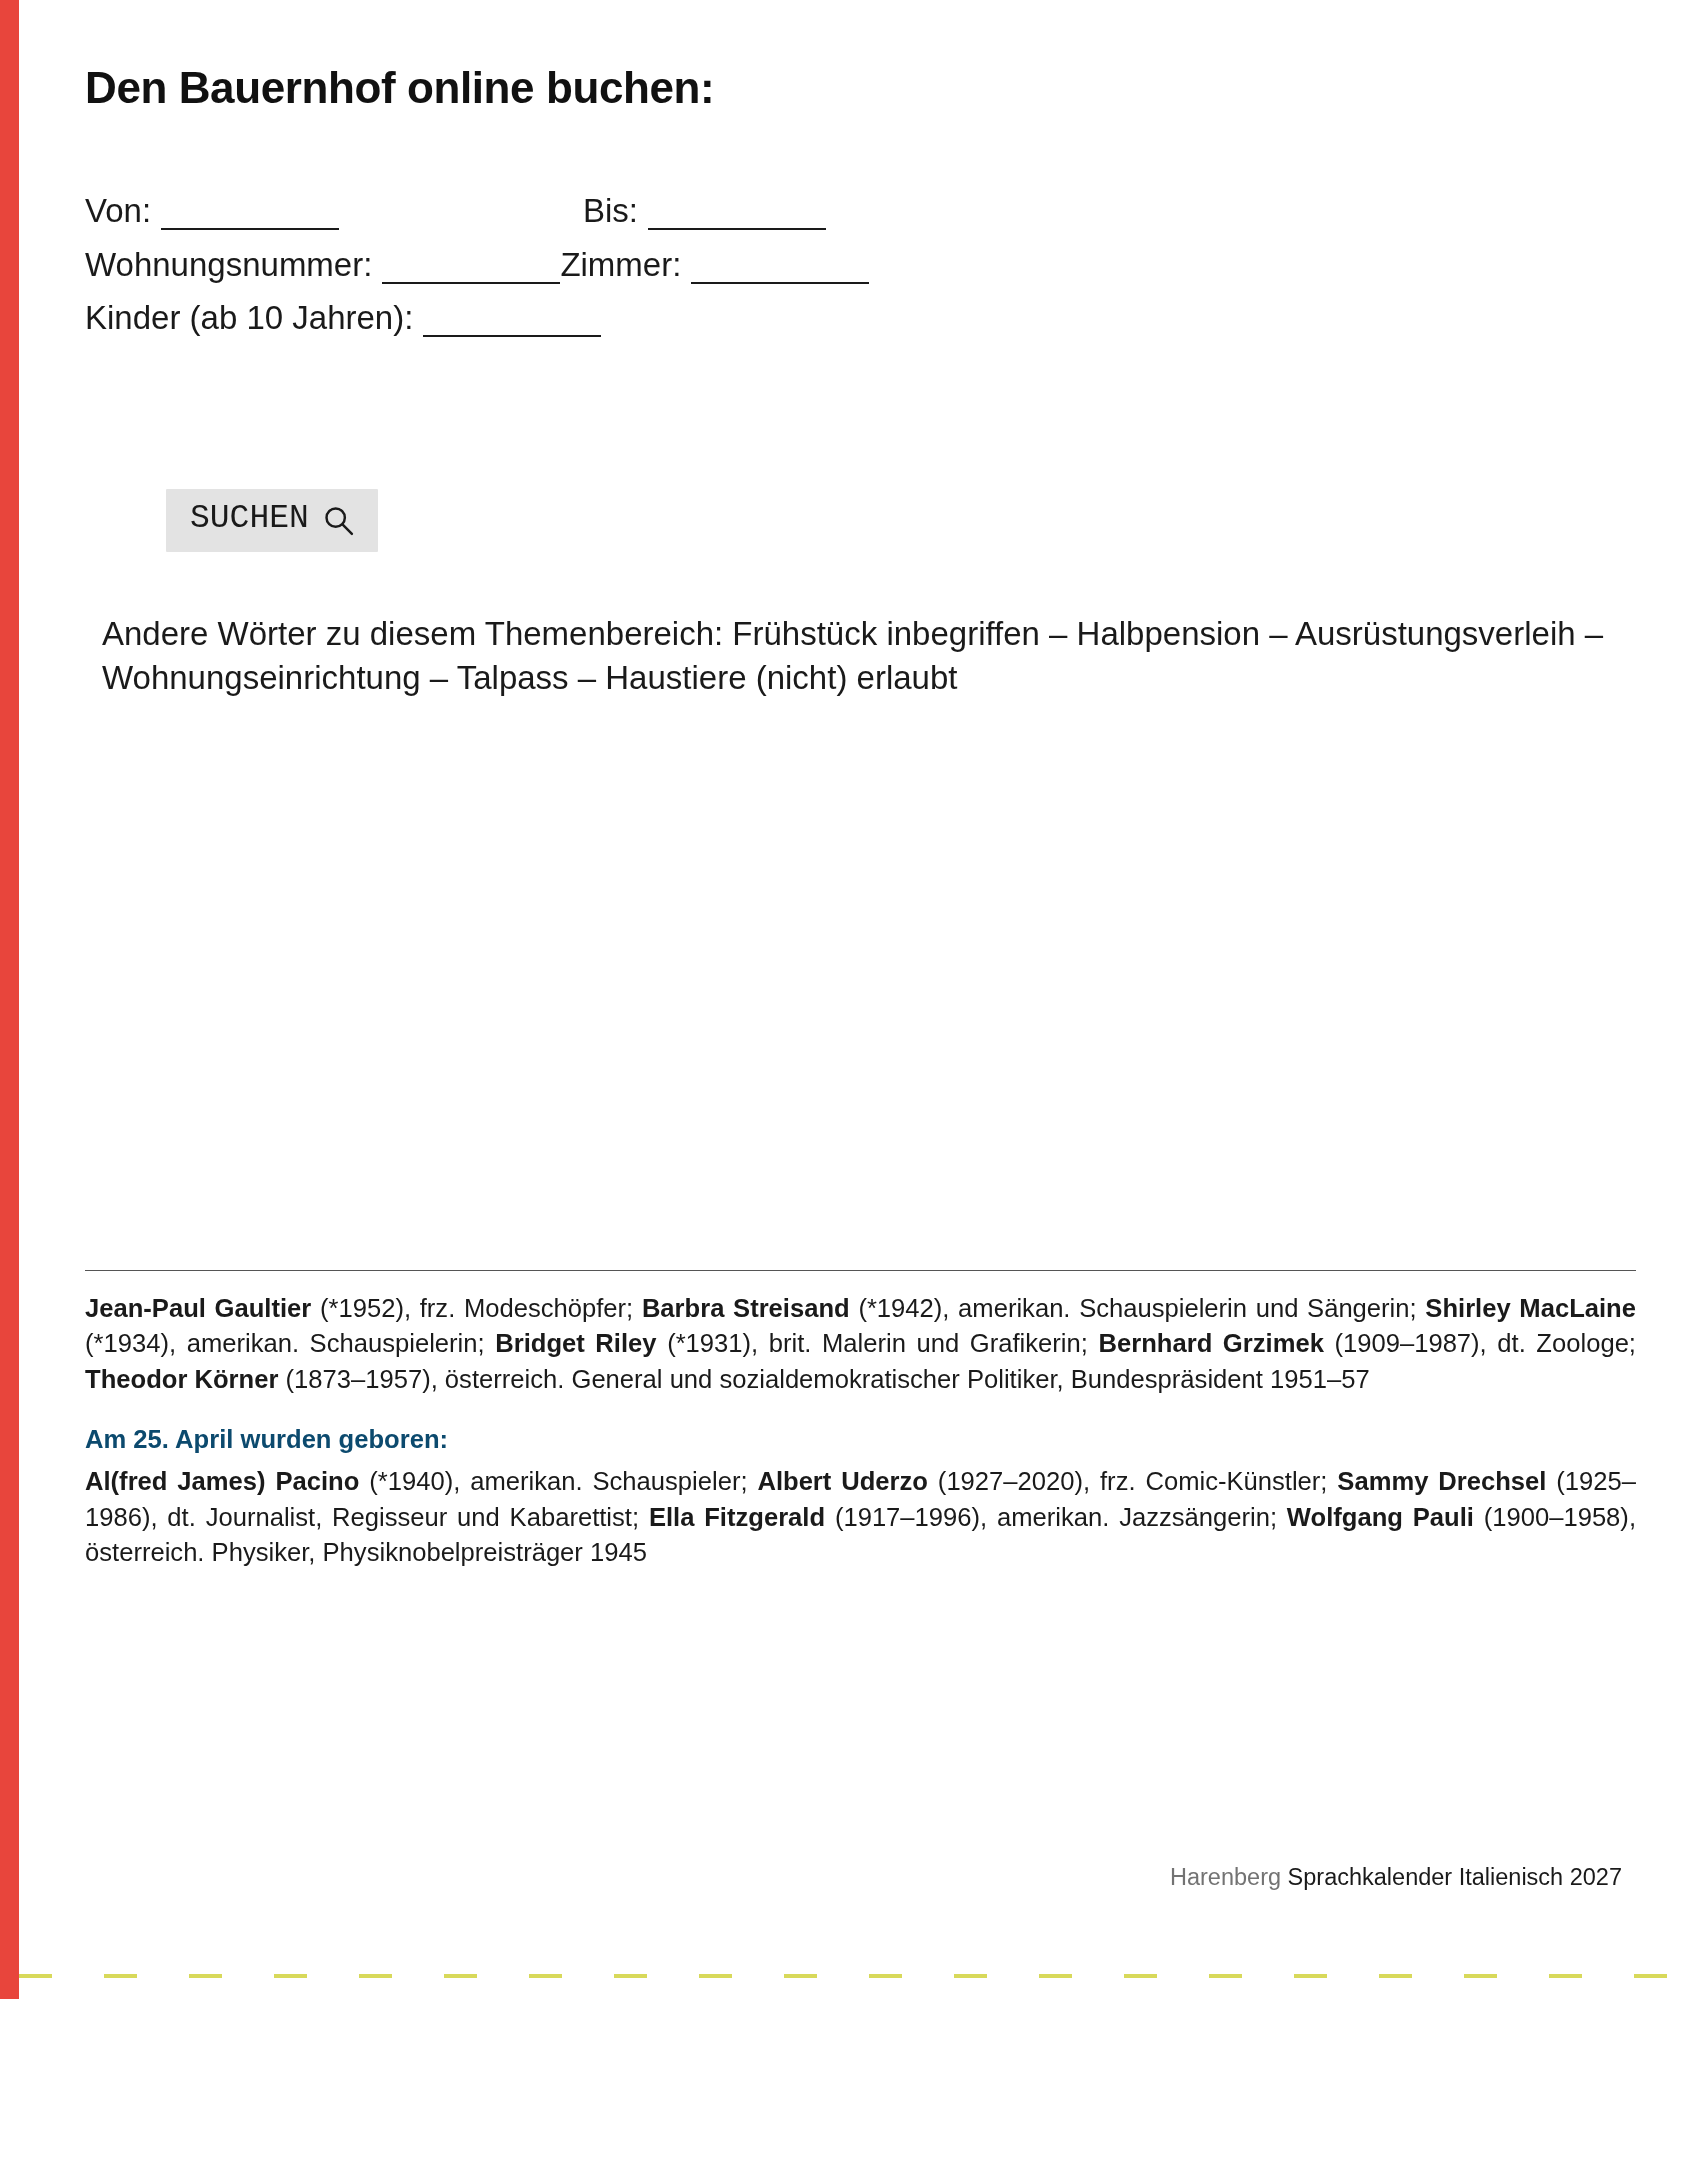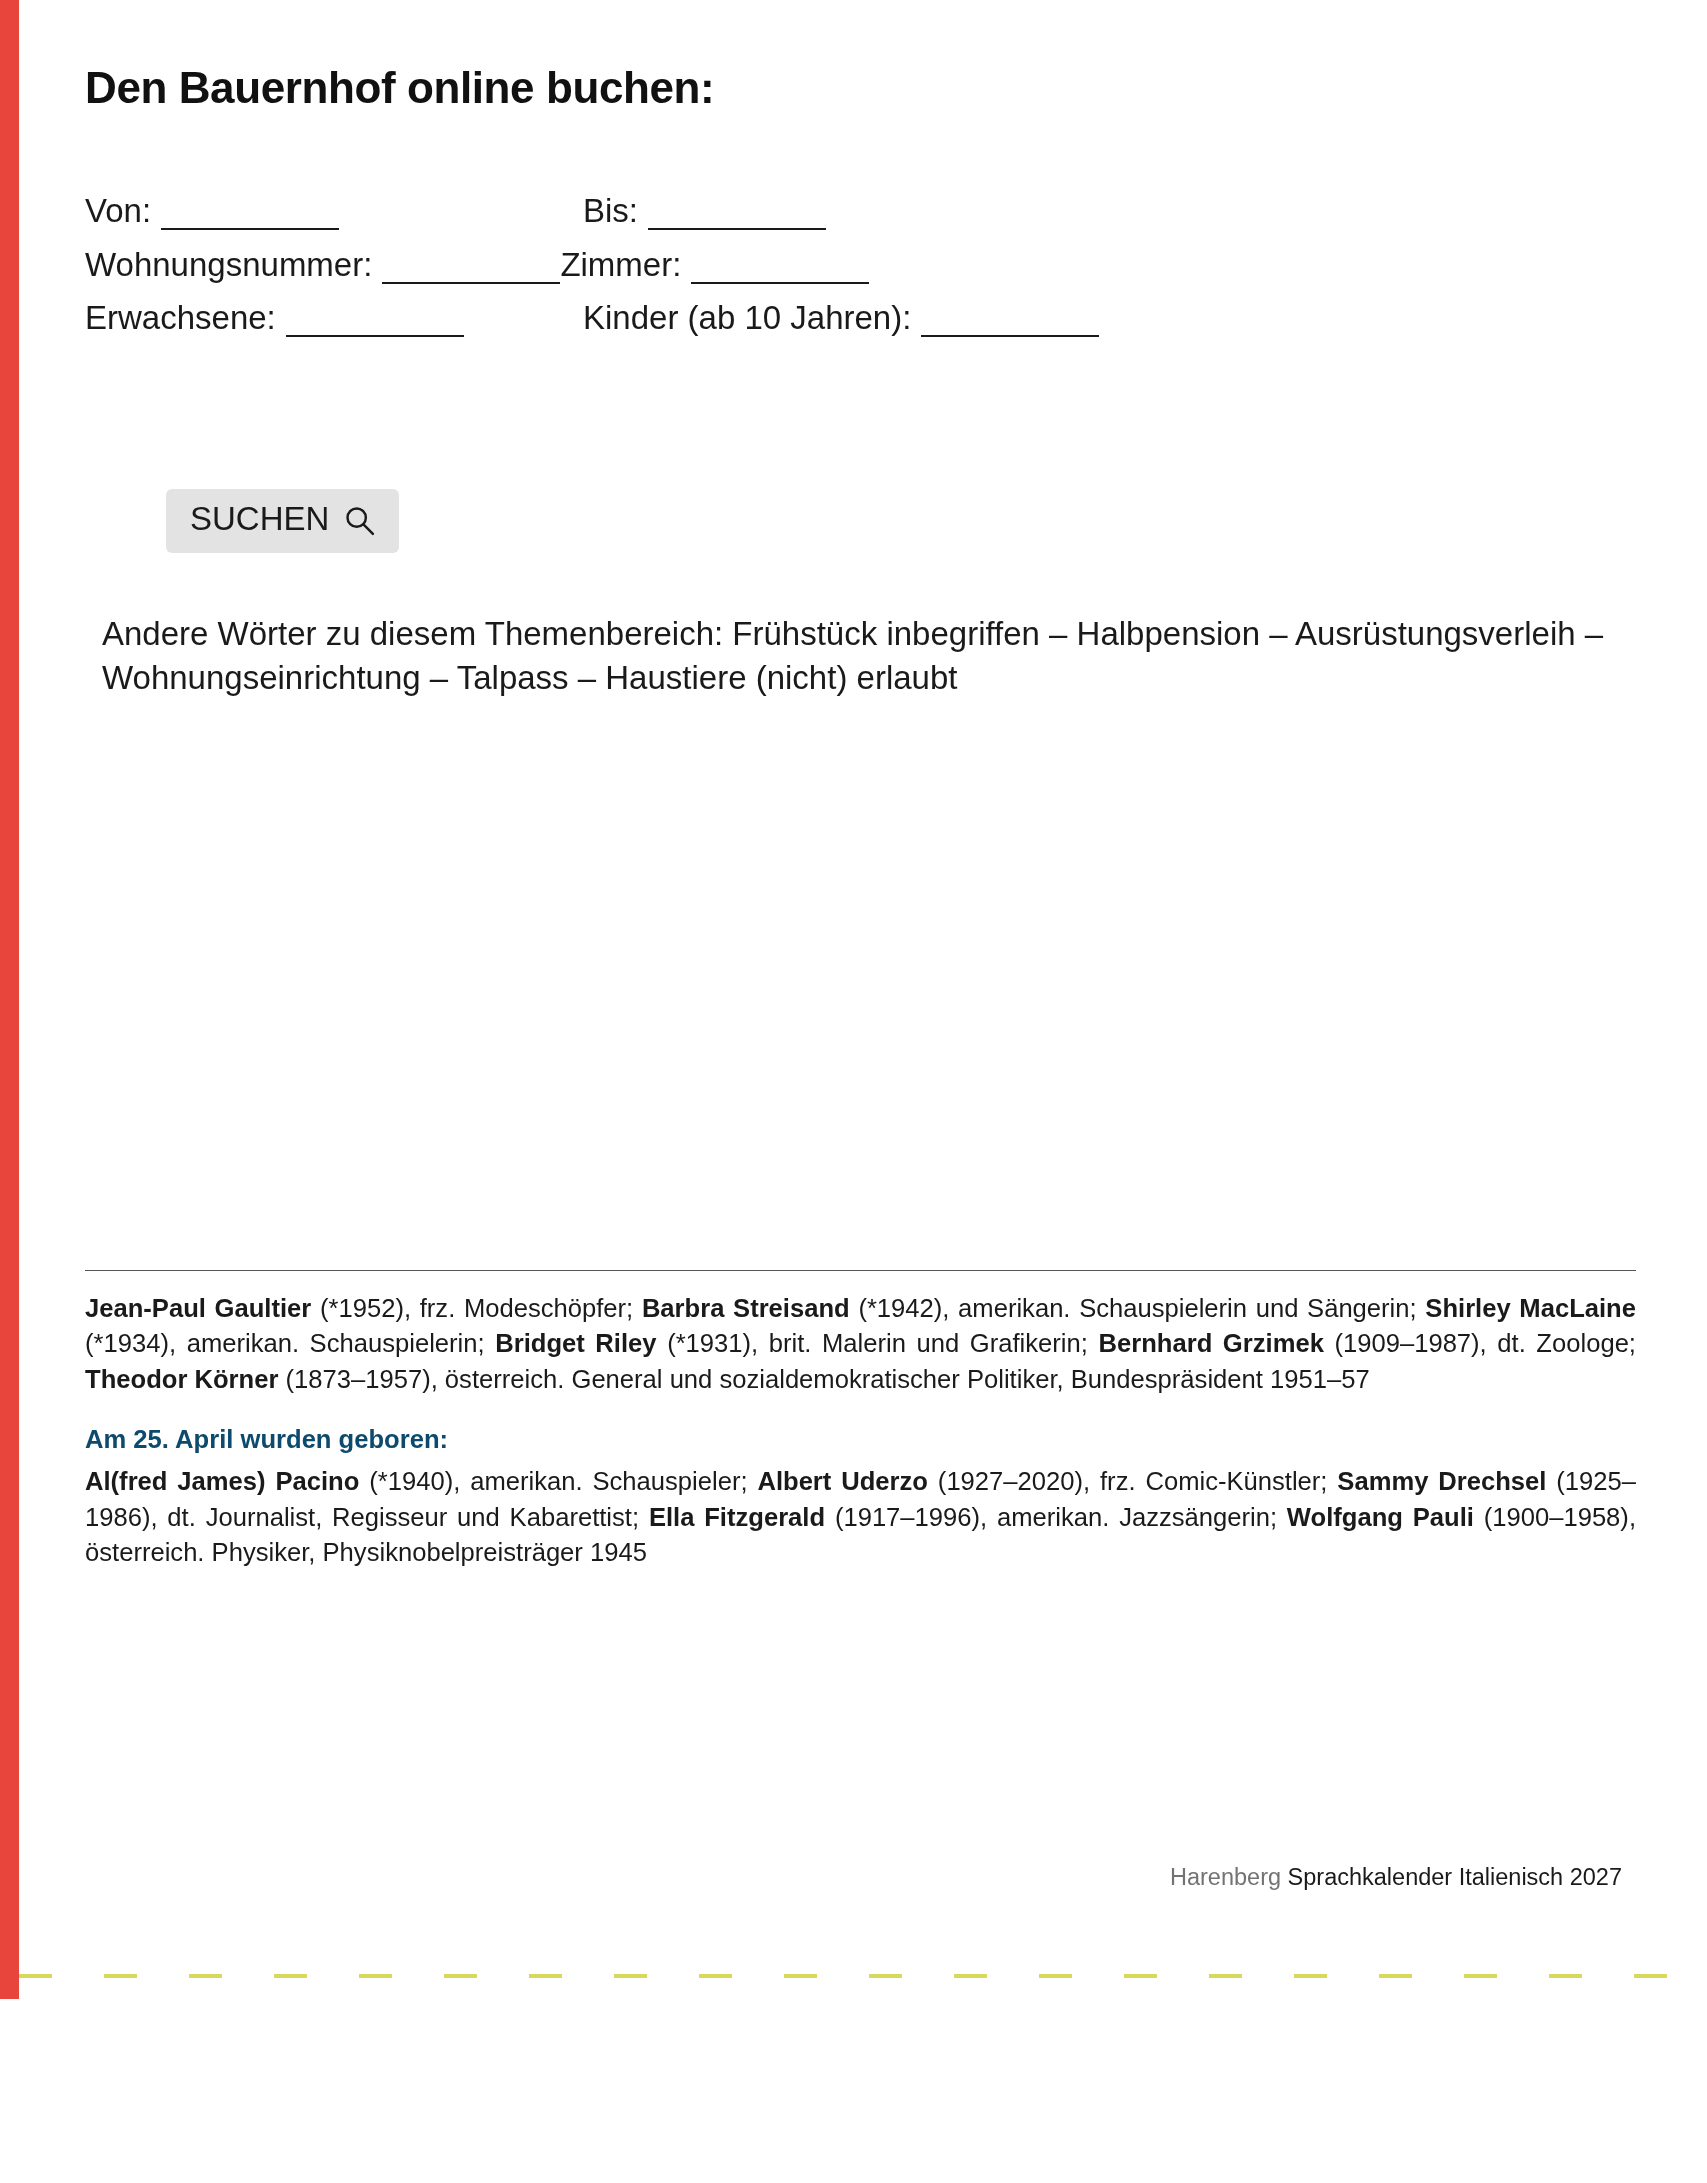--- a/index.html
+++ b/index.html
@@ -85,24 +85,24 @@
 
   .col-a { width: 498px; }
   .col-b { }
 
   .search-button {
     position: absolute;
     left: 81px;
     top: 489px;
     background: #e3e3e3;
     border: none;
-    border-radius: 6px;
+    border-radius: 1px;
     padding: 11.4px 24px 14.2px 24px;
     font-size: 33px;
-    font-family: Liberation Sans, sans-serif;
+    font-family: Liberation Mono, monospace;
     color: #1a1a1a;
     display: inline-flex;
     align-items: center;
     gap: 14.2px;
     cursor: pointer;
   }
   .search-icon {
     display: inline-block;
     width: 31px;
     height: 31px;
@@ -212,24 +212,20 @@
           <span class="lbl">Wohnungsnummer:</span>
           <span class="blank w2"></span>
         </span>
         <span class="field col-a">
           <span class="lbl">Zimmer:</span>
           <span class="blank w2"></span>
         </span>
       </div>
 
       <div class="form-row">
-        <span class="field col-a">
-          <span class="lbl">Erwachsene:</span>
-          <span class="blank w3"></span>
-        </span>
         <span class="field col-b">
           <span class="lbl">Kinder (ab 10 Jahren):</span>
           <span class="blank w3"></span>
         </span>
       </div>
 
     </div>
 
     <div class="search-button">
       <span>SUCHEN</span>

